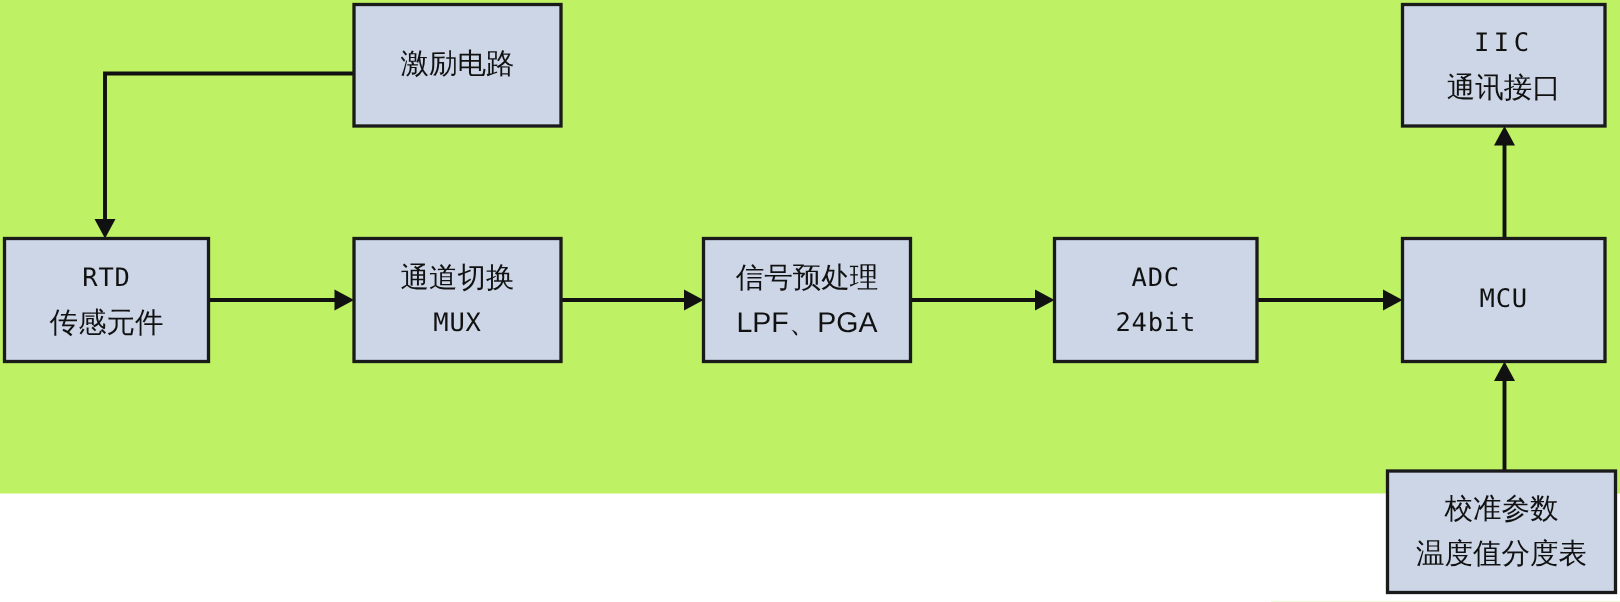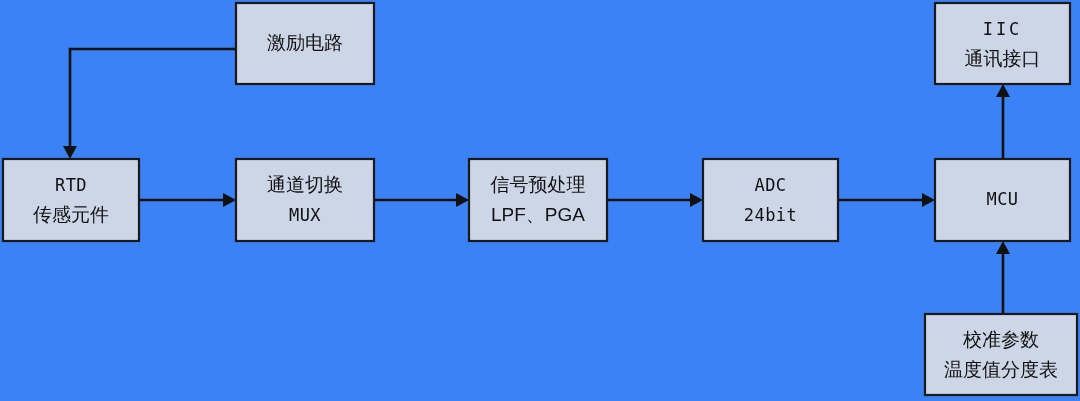--- a/index.html
+++ b/index.html
@@ -9,22 +9,22 @@
   }
   body {
     width: 1080px;
     height: 401px;
     font-family: "Liberation Sans", "DejaVu Sans", sans-serif;
     overflow: hidden;
   }
   #diagram-root {
     position: relative;
     width: 1080px;
-    height: 401px;
-    background: #3b82f6;
+    height: 329px;
+    background: #bef264;
   }
   svg.diagram {
     display: block;
     width: 1080px;
     height: 401px;
   }
   .node-box {
     fill: #ccd6e6;
     stroke: #1a1a1a;
     stroke-width: 2.2;

